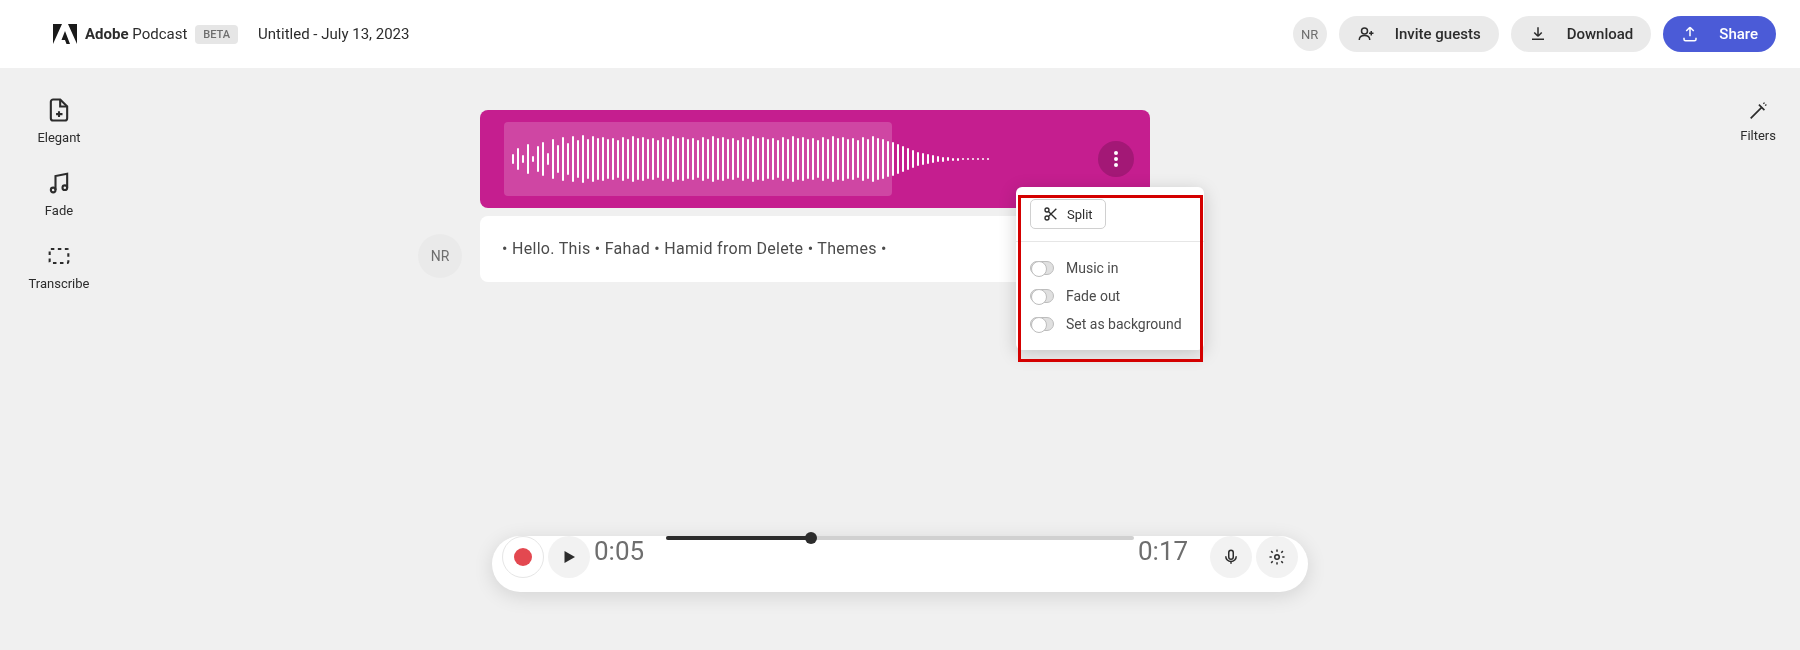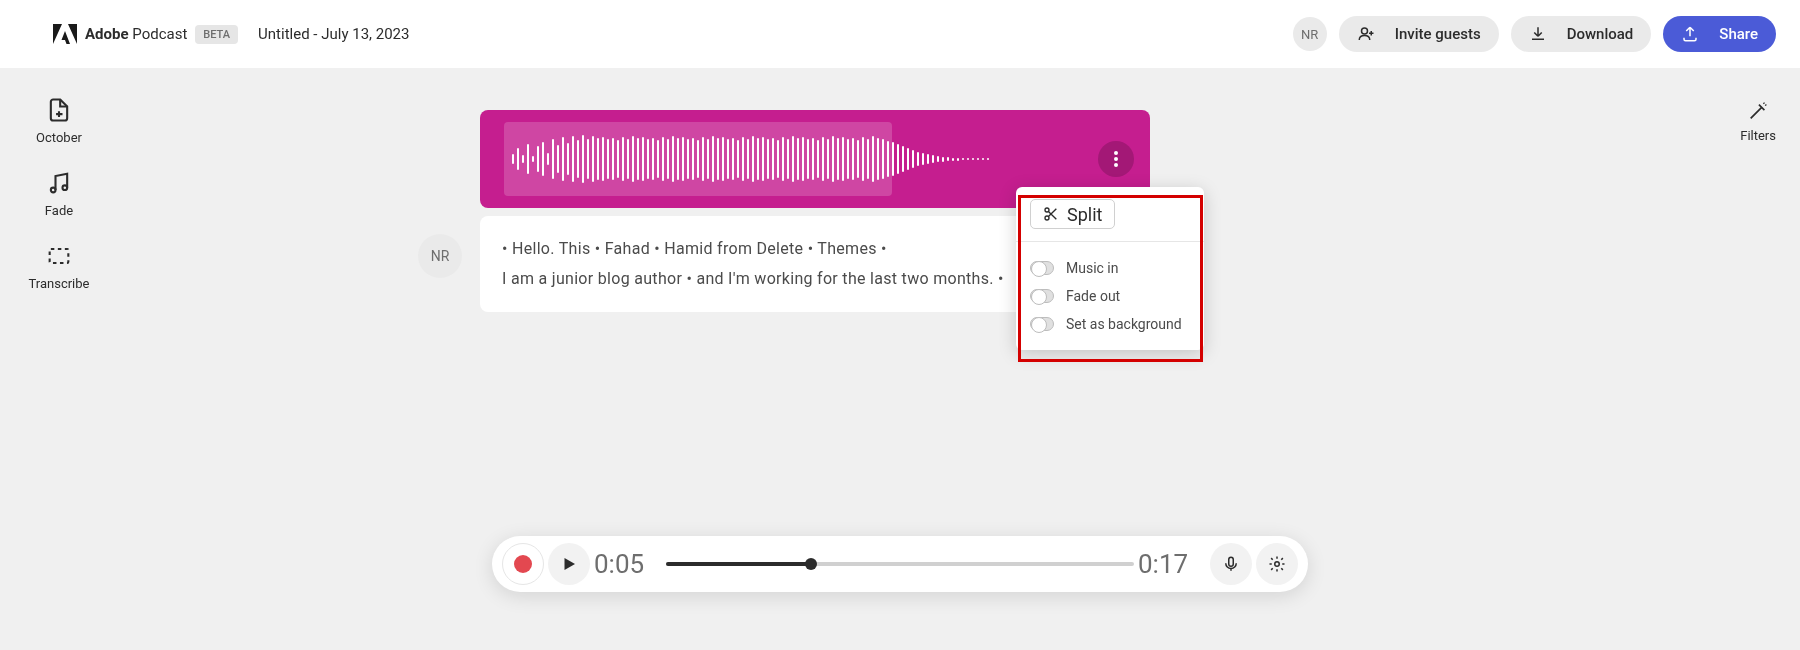--- a/index.html
+++ b/index.html
@@ -42,29 +42,29 @@
 
 .transcript { margin-top:8px; background:#fff; border-radius:8px; padding:18px 22px; position:relative; }
 .speaker { position:absolute; left:-62px; top:18px; width:44px; height:44px; border-radius:50%; background:#eaeaea; display:flex; align-items:center; justify-content:center; font-size:14px; color:#6e6e6e; }
 .tline { font-size:16px; color:#4b4b4b; line-height:30px; letter-spacing:0.3px; }
 
 
 .ctxmenu { position:absolute; left:1016px; top:187px; width:188px; background:#fff; border-radius:6px; box-shadow:0 4px 18px rgba(0,0,0,0.18); }
 .ctx-hl { position:absolute; left:2px; top:8px; width:185px; height:167px; border:3px solid #d40000; pointer-events:none; }
 .ctx-sec { padding:12px 14px; }
 .ctx-sec + .ctx-sec { border-top:1px solid #e6e6e6; }
-.ctx-btn { height:30px; border:1px solid #d0d0d0; background:#fff; border-radius:5px; padding:0 12px; display:inline-flex; align-items:center; gap:8px; font-size:18px; color:#2c2c2c; cursor:pointer; }
+.ctx-btn { height:30px; border:1px solid #d0d0d0; background:#fff; border-radius:5px; padding:0 12px; display:inline-flex; align-items:center; gap:8px; font-size:13px; color:#2c2c2c; cursor:pointer; }
 .ctx-btn + .ctx-btn { margin-top:8px; }
 .ctx-tog { display:flex; align-items:center; gap:12px; padding:6px 0; cursor:pointer; }
 .ctx-tog .sw { width:24px; height:14px; border-radius:7px; background:#e0e0e0; border:1px solid #bdbdbd; position:relative; }
 .ctx-tog .sw::after { content:""; position:absolute; left:0; top:-1px; width:14px; height:14px; border-radius:50%; background:#fff; border:1px solid #bdbdbd; }
 .ctx-tog span { font-size:14px; color:#4b4b4b; }
 
 
-.player { position:absolute; left:50%; transform:translateX(-50%); bottom:58px; width:816px; height:56px; background:#fff; border-radius:28px; box-shadow:0 4px 20px rgba(0,0,0,0.12); display:flex; align-items:center; padding:0 10px; gap:4px; }
+.player { position:absolute; left:50%; transform:translateX(-50%); bottom:58px; width:816px; height:56px; background:#fff; border-radius:28px; box-shadow:0 4px 20px rgba(0,0,0,0.12); display:flex; padding:0 10px; gap:4px; }
 .pbtn { width:42px; height:42px; border-radius:50%; background:#f2f2f2; display:flex; align-items:center; justify-content:center; cursor:pointer; border:none; }
 .rec { background:#fff; border:1px solid #e6e6e6; }
 .rec-dot { width:18px; height:18px; border-radius:50%; background:#e34850; }
 .ptime { font-size:26px; color:#6e6e6e; font-weight:400; min-width:68px; }
 .ptrack { flex:1; height:4px; background:#d0d0d0; border-radius:2px; position:relative; }
 .pfill { position:absolute; left:0; top:0; height:100%; width:31%; background:#2c2c2c; border-radius:2px; }
 .phandle { position:absolute; left:31%; top:50%; transform:translate(-50%,-50%); width:12px; height:12px; border-radius:50%; background:#2c2c2c; }
 </style>
 </head>
 <body>
@@ -107,21 +107,21 @@
 
 <div class="sidebar">
   <div class="side-item">
     <div class="ic">
         <svg viewBox="0 0 24 24" fill="none" stroke="#2c2c2c" stroke-width="1.8">
           <path d="M13 3H7a2 2 0 00-2 2v14a2 2 0 002 2h10a2 2 0 002-2V9l-6-6z"></path>
           <path d="M13 3v6h6"></path>
           <path d="M12 18v-5m-2.5 2.5H15"></path>
         </svg>
       </div>
-    <span>October</span>
+    <span>Elegant</span>
   </div>
   <div class="side-item">
     <div class="ic">
         <svg viewBox="0 0 24 24" fill="none" stroke="#2c2c2c" stroke-width="1.8">
           <path d="M9 18V6l10-2v12"></path>
           <circle cx="7" cy="18" r="2"></circle>
           <circle cx="17" cy="16" r="2"></circle>
         </svg>
       </div>
     <span>Fade</span>
@@ -250,21 +250,20 @@
           <circle cx="2" cy="2" r="2"></circle>
           <circle cx="2" cy="8" r="2"></circle>
           <circle cx="2" cy="14" r="2"></circle>
         </svg>
     </div>
   </div>
 
   <div class="transcript">
     <div class="speaker">NR</div>
     <div class="tline">• Hello.   This • Fahad • Hamid   from   Delete • Themes •</div>
-    <div class="tline">I   am   a   junior   blog   author • and   I'm   working   for   the   last   two   months. •</div>
   </div>
 </div>
 
 <div class="ctxmenu">
   <div class="ctx-hl"></div>
   <div class="ctx-sec">
     <button class="ctx-btn">
       <svg width="16" height="16" viewBox="0 0 24 24" fill="none" stroke="#2c2c2c" stroke-width="2">
           <circle cx="6" cy="6" r="3"></circle>
           <circle cx="6" cy="18" r="3"></circle>

